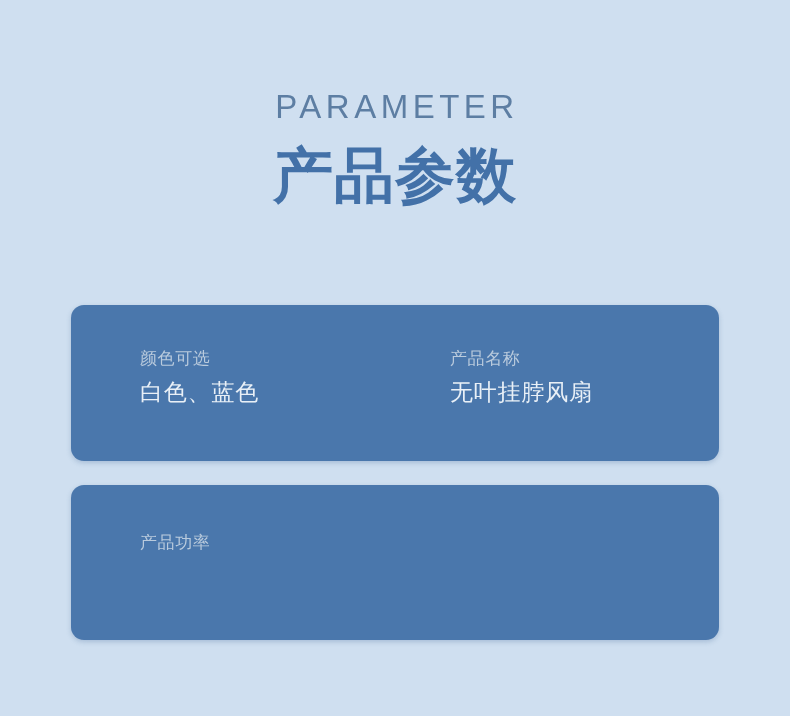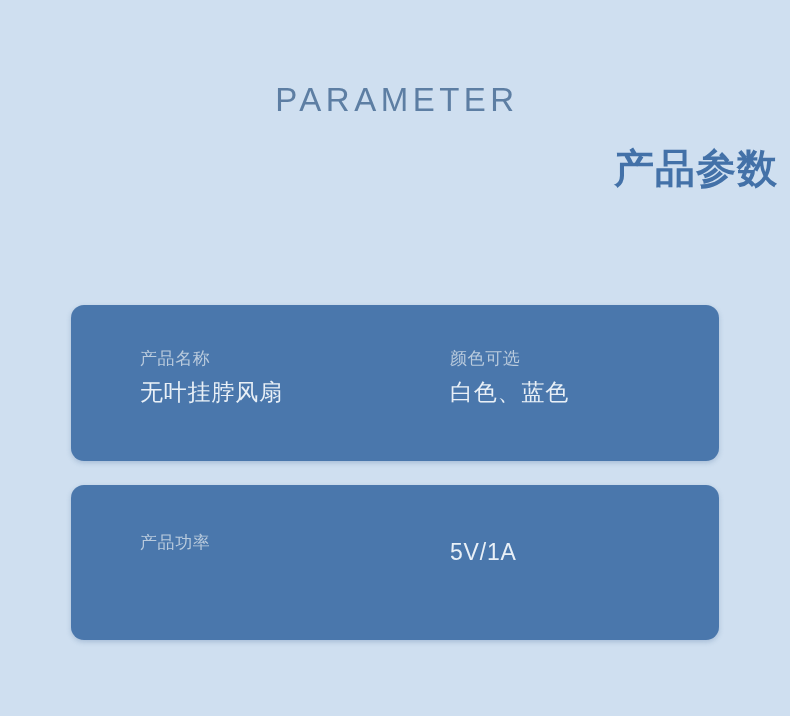--- a/index.html
+++ b/index.html
@@ -31,34 +31,33 @@
     text-align: center;
   }
 
   .header-eyebrow {
     font-size: 33px;
     line-height: 42px;
     letter-spacing: 4.5px;
     color: #5d7ea3;
     font-weight: 400;
     font-family: "Liberation Sans", "DejaVu Sans", sans-serif;
-    margin: 1px;
+    margin: 8px;
     padding-left: 4px;
   }
 
   .header-title {
-    font-size: 40px;
+    font-size: 60px;
     line-height: 78px;
     letter-spacing: 1px;
     color: #4371a8;
     font-weight: 700;
     font-family: "DejaVu Sans", "Liberation Sans", sans-serif;
     margin: 12px;
     margin-top: 8px;
-    text-align: right;
   }
 
   
   .card {
     position: absolute;
     left: 71px;
     width: 648px;
     background: #4a77ac;
     border-radius: 13px;
     box-sizing: border-box;
@@ -121,34 +120,33 @@
 <div class="page">
 
   <div class="header">
     <div class="header-eyebrow">PARAMETER</div>
     <div class="header-title">产品参数</div>
   </div>
 
   <div class="card card-1">
     <div class="card-inner">
       <div class="spec-col">
+        <div class="spec-label">颜色可选</div>
+        <div class="spec-value">白色、蓝色</div>
+      </div>
+      <div class="spec-col">
         <div class="spec-label">产品名称</div>
         <div class="spec-value">无叶挂脖风扇</div>
-      </div>
-      <div class="spec-col">
-        <div class="spec-label">颜色可选</div>
-        <div class="spec-value">白色、蓝色</div>
       </div>
     </div>
   </div>
 
   <div class="card card-2">
     <div class="card-inner">
       <div class="spec-col">
         <div class="spec-label">产品功率</div>
       </div>
       <div class="spec-col">
-        <div class="spec-value">5V/1A</div>
       </div>
     </div>
   </div>
 
 </div>
 
 </body></html>

